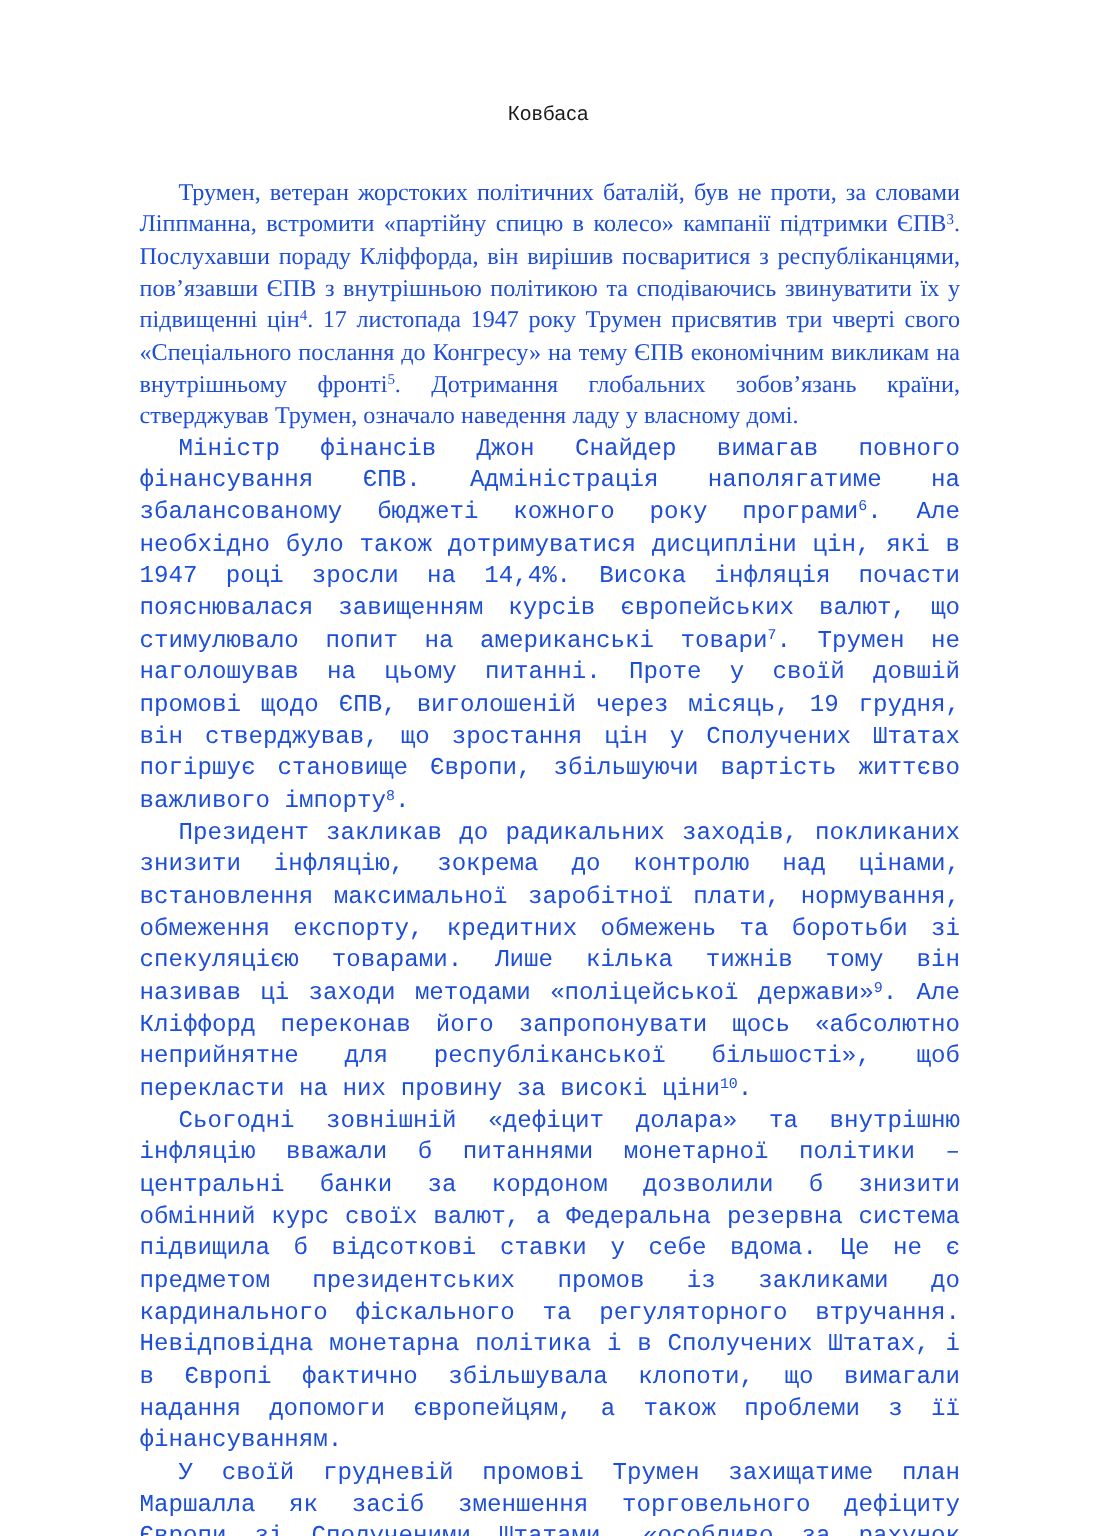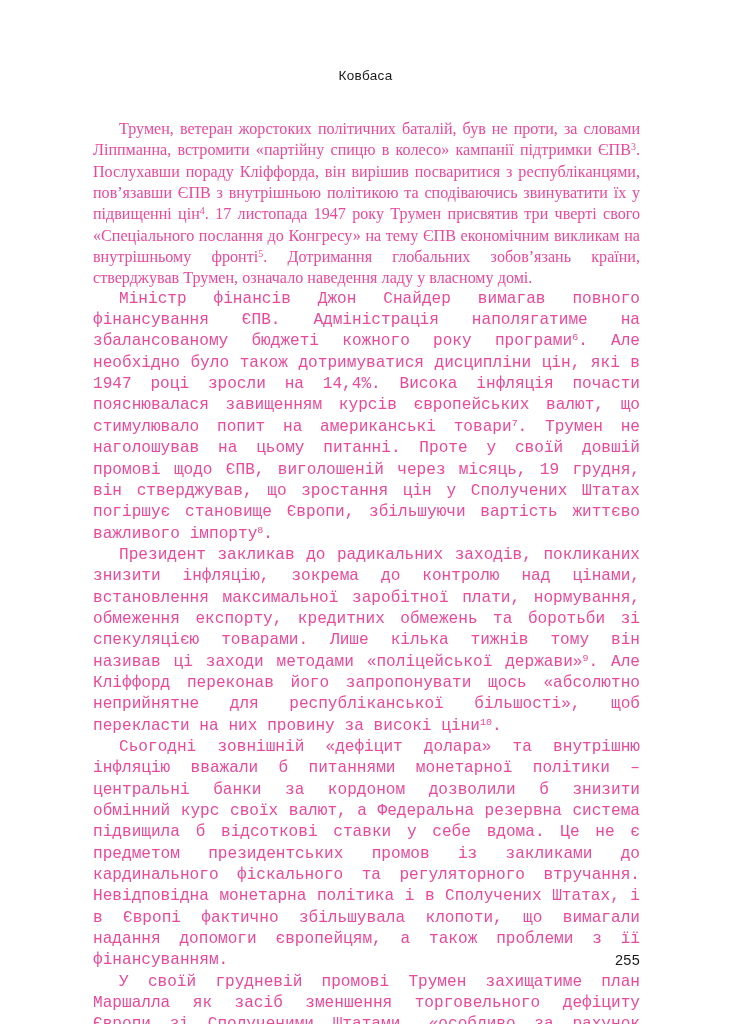--- a/index.html
+++ b/index.html
@@ -46,21 +46,21 @@
     width: 547px;
   }
 
   .para {
     margin: 0;
     text-align: justify;
     text-justify: inter-word;
     text-indent: 26px;
     font-size: 16.1px;
     line-height: 21.35px;
-    color: #ec4899;
+    color: #1d4ed8;
     hyphens: manual;
     -webkit-hyphens: manual;
     word-spacing: 0.1px;
   }
 
   .para + .para {
     margin-top: 0;
     font-family: Liberation Mono, monospace;
   }
 
@@ -93,15 +93,14 @@
   <div class="running-head">Ковбаса</div>
 
   <div class="textblock">
     <p class="para">Трумен, ветеран жорстоких політичних баталій, був не проти, за словами Ліппманна, встромити «партійну спицю в колесо» кампанії підтримки ЄПВ<sup>3</sup>. Послухавши пораду Кліффорда, він вирішив посваритися з республіканцями, пов’язавши ЄПВ з внутрішньою політикою та сподіваючись звинуватити їх у підвищенні цін<sup>4</sup>. 17 листопада 1947 року Трумен присвятив три чверті свого «Спеціального послання до Конгресу» на тему ЄПВ економічним викликам на внутрішньому фронті<sup>5</sup>. Дотримання глобальних зобов’язань країни, стверджував Трумен, означало наведення ладу у власному домі.</p>
     <p class="para">Міністр фінансів Джон Снайдер вимагав повного фінансування ЄПВ. Адміністрація наполягатиме на збалансованому бюджеті кожного року програми<sup>6</sup>. Але необхідно було також дотримуватися дисципліни цін, які в 1947 році зросли на 14,4%. Висока інфляція почасти пояснювалася завищенням курсів європейських валют, що стимулювало попит на американські товари<sup>7</sup>. Трумен не наголошував на цьому питанні. Проте у своїй довшій промові щодо ЄПВ, виголошеній через місяць, 19 грудня, він стверджував, що зростання цін у Сполучених Штатах погіршує становище Європи, збільшуючи вартість життєво важливого імпорту<sup>8</sup>.</p>
     <p class="para">Президент закликав до радикальних заходів, покликаних знизити інфляцію, зокрема до контролю над цінами, встановлення максимальної заробітної плати, нормування, обмеження експорту, кредитних обмежень та боротьби зі спекуляцією товарами. Лише кілька тижнів тому він називав ці заходи методами «поліцейської держави»<sup>9</sup>. Але Кліффорд переконав його запропонувати щось «абсолютно неприйнятне для республіканської більшості», щоб перекласти на них провину за високі ціни<sup>10</sup>.</p>
     <p class="para">Сьогодні зовнішній «дефіцит долара» та внутрішню інфляцію вважали б питаннями монетарної політики – центральні банки за кордоном дозволили б знизити обмінний курс своїх валют, а Федеральна резервна система підвищила б відсоткові ставки у себе вдома. Це не є предметом президентських промов із закликами до кардинального фіскального та регуляторного втручання. Невідповідна монетарна політика і в Сполучених Штатах, і в Європі фактично збільшувала клопоти, що вимагали надання допомоги європейцям, а також проблеми з її фінансуванням.</p>
     <p class="para">У своїй грудневій промові Трумен захищатиме план Маршалла як засіб зменшення торговельного дефіциту Європи зі Сполученими Штатами, «особливо за рахунок збільшення європейського експорту». Той факт, що адміністрація на той момент все ще була прихильною до «стабілізації» обмінного курсу, свідчить про те, що монетарні аспекти плану страждали від небажання поступитися внутрішнім інтересам, спрямованим на підтримку конкурентоспроможного – тобто недооціненого – долара.</p>
   </div>
 
-  <div class="folio">255</div>
 
 </div>
 
 </body></html>

